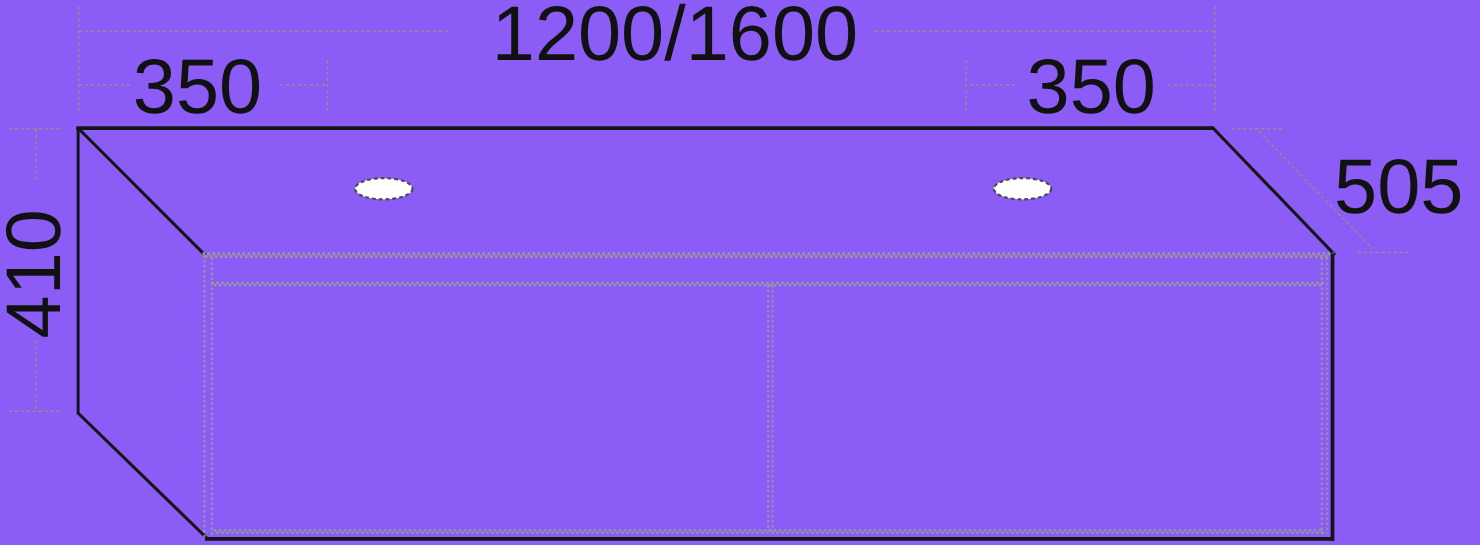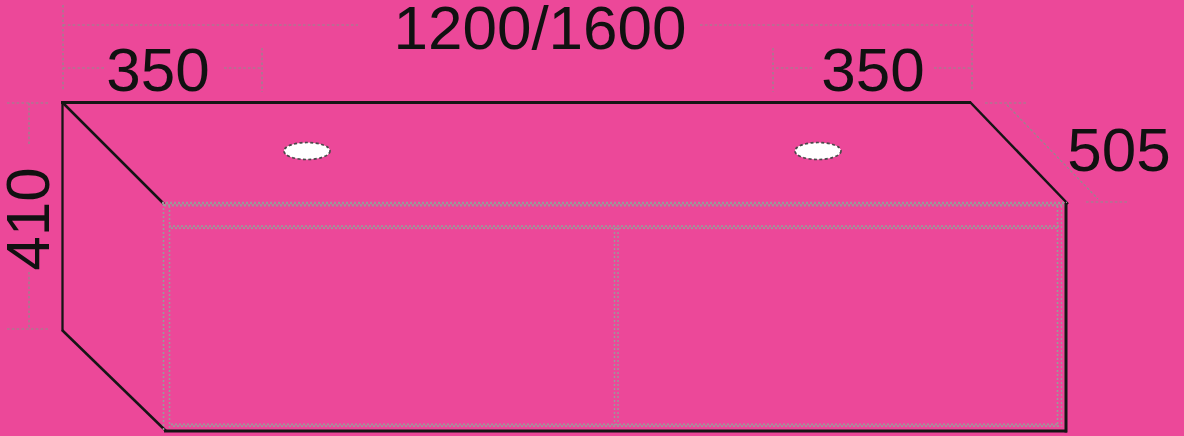--- a/index.html
+++ b/index.html
@@ -1,19 +1,19 @@
 <!DOCTYPE html>
 <html><head>
 <meta charset="utf-8">
 <style>
   html,body{margin:0;padding:0;background:#fff;}
   #canvas{
     position:relative;
     width:1184px;height:436px;
-    background:#ec4899;
+    background:#8b5cf6;
     overflow:hidden;
     font-family:"Liberation Sans", sans-serif;
   }
   #drawing{position:absolute;left:0;top:0;}
   .dim-label{
     position:absolute;
     color:#111;
     font-size:62px;
     font-weight:400;
     line-height:1;

